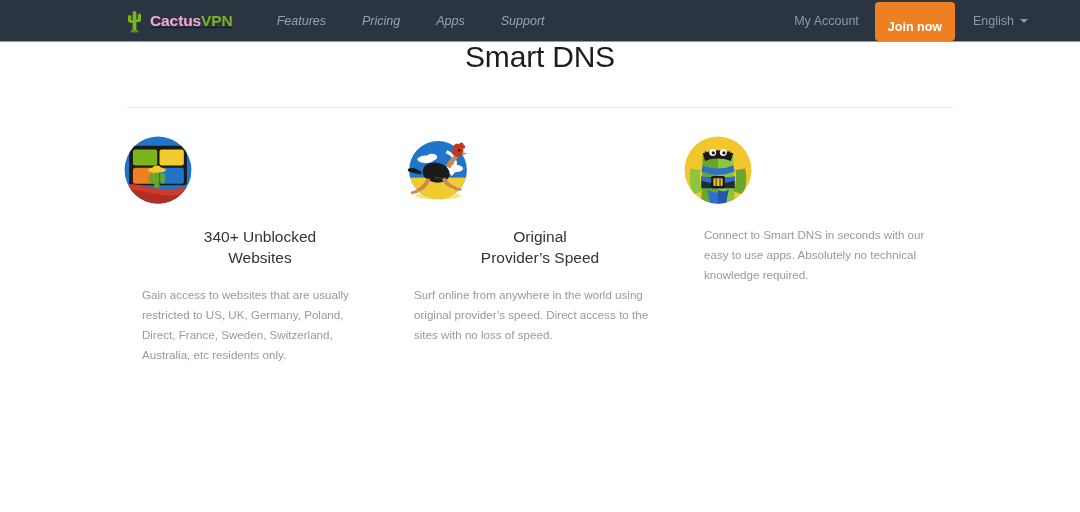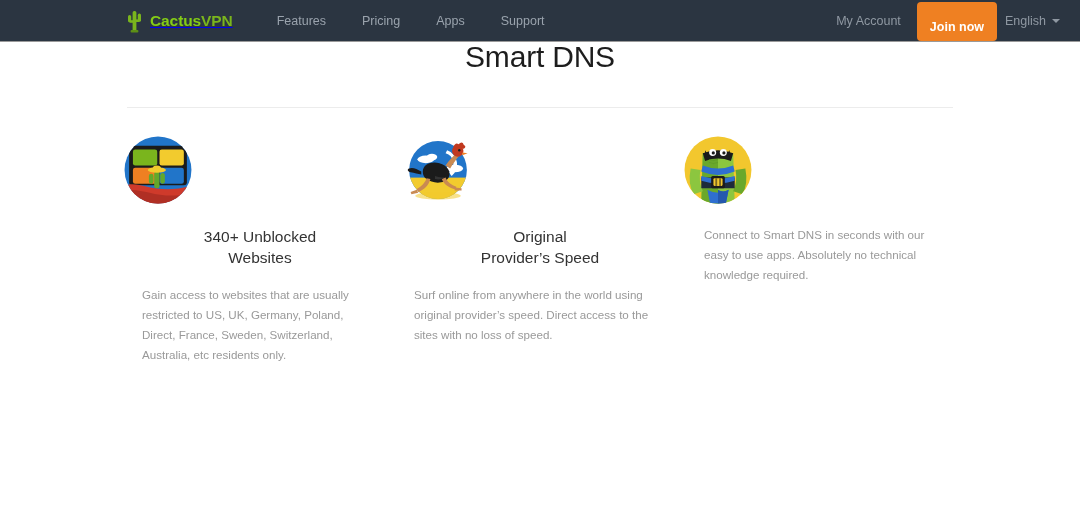--- a/index.html
+++ b/index.html
@@ -47,41 +47,42 @@
     margin-right: 7px;
     display: block;
   }
 
   .logo-text {
     font-size: 15.5px;
     font-weight: bold;
     letter-spacing: -0.1px;
     white-space: nowrap;
   }
-  .logo-text .lt-a { color: #84cc16; }
+  .logo-text .lt-a { color: #f9a8d4; }
   .logo-text .lt-b { color: #7ab51d; }
 
   .nav-links {
     display: flex;
     align-items: flex-end;
+    font-style: italic;
   }
 
   .nav-link {
     color: #9aa3ad;
     font-size: 12.5px;
     text-decoration: none;
     padding: 0 18px;
     white-space: nowrap;
     cursor: pointer;
     line-height: 42px;
   }
 
   .nav-right {
     position: absolute;
-    right: 20px;
+    right: 52px;
     top: 0;
     height: 42px;
     display: flex;
     align-items: center;
   }
 
   .my-account {
     color: #8f98a2;
     font-size: 12.5px;
     text-decoration: none;
@@ -94,21 +95,21 @@
     background: #ef8022;
     color: #ffffff;
     font-family: "Liberation Sans", sans-serif;
     font-size: 12.5px;
     font-weight: bold;
     border: none;
     border-radius: 4px;
     padding: 18px 13px 7px;
     cursor: pointer;
     white-space: nowrap;
-    margin-right: 8px;
+    margin-right: 18px;
   }
 
   .lang {
     display: flex;
     align-items: center;
     color: #8f98a2;
     font-size: 12.5px;
     cursor: pointer;
     white-space: nowrap;
   }

